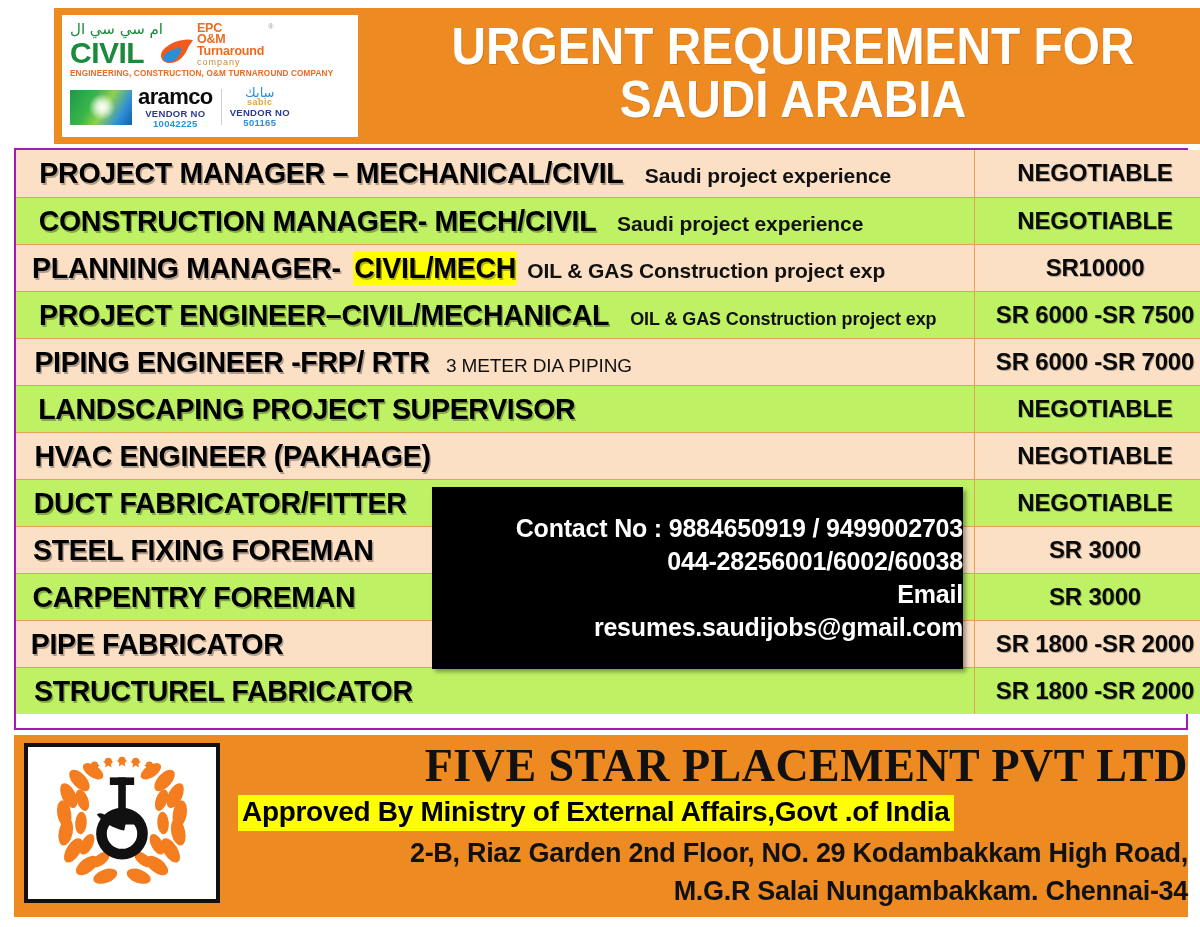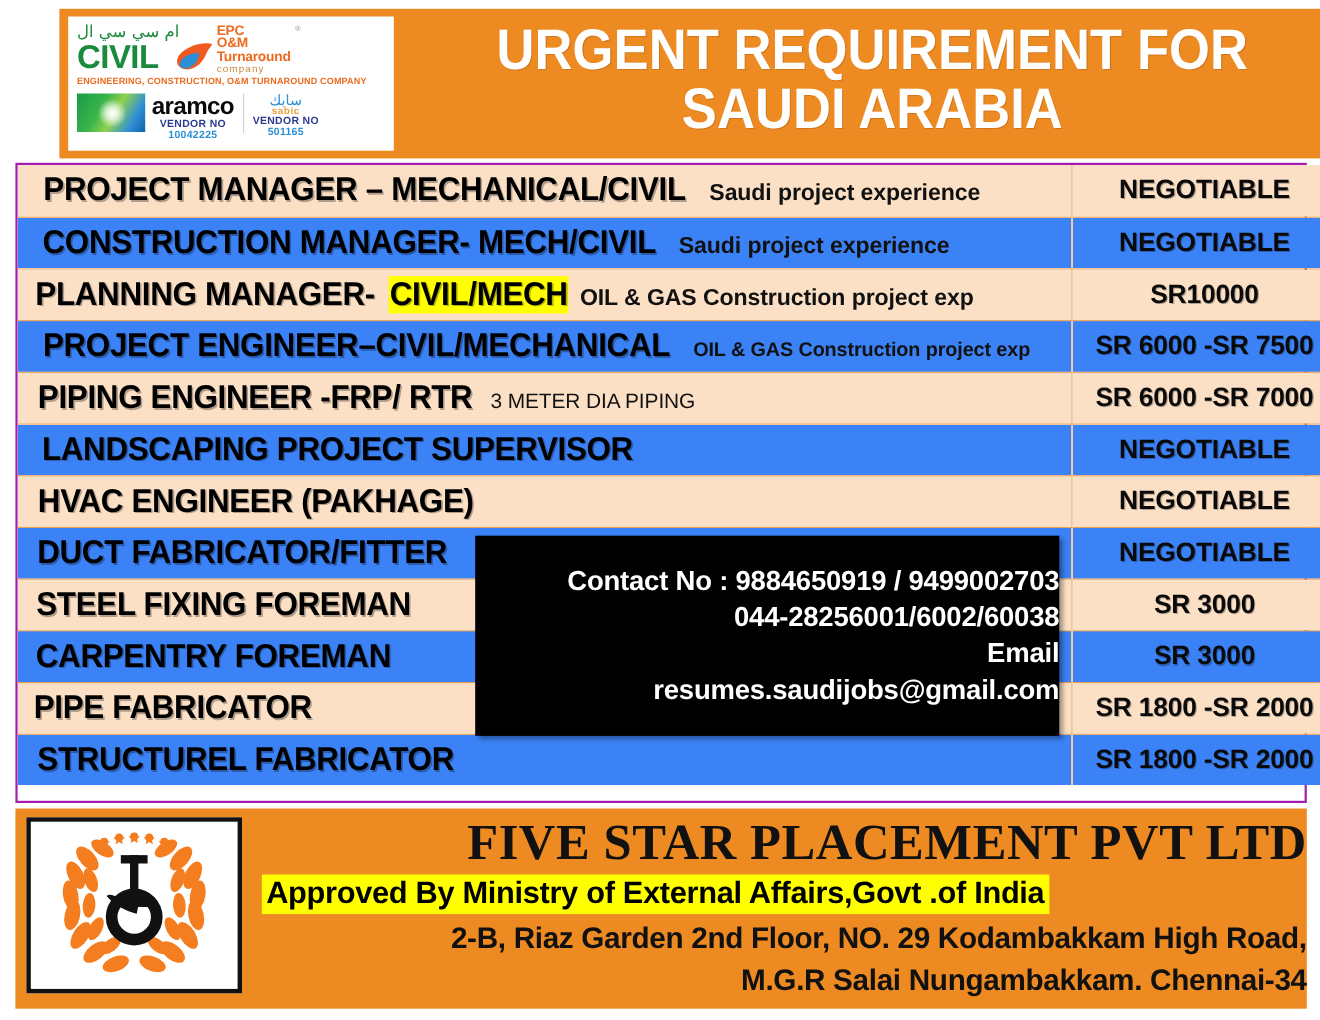--- a/index.html
+++ b/index.html
@@ -100,20 +100,21 @@
     font-size: 8.2px;
     font-weight: bold;
     color: #ee6a1e;
     letter-spacing: 0.15px;
     margin-top: 2px;
     white-space: nowrap;
   }
   
   .vendor-row {
     display: flex;
+    align-items: center;
     margin-top: 7px;
     height: 44px;
   }
   .aramco-mark {
     width: 62px;
     height: 35px;
     background: linear-gradient(120deg,#1a9a4a 0%,#3bb54a 35%,#8fd14f 55%,#2f8fd6 80%,#1060a8 100%);
     position: relative;
     overflow: hidden;
     flex: none;
@@ -179,21 +180,21 @@
   .jobs-table tr { height: 47px; }
   .jobs-table td {
     border-bottom: 1.5px solid #e8a055;
     padding: 0 4px 0 8px;
     vertical-align: middle;
     overflow: hidden;
     white-space: nowrap;
   }
   .jobs-table tr:last-child td { border-bottom: none; }
   .row-peach td { background: #fbe0c6; }
-  .row-white td { background: #3b82f6; }
+  .row-white td { background: #bef264; }
   .col-title { width: 946px; }
   .col-pay {
     width: 224px;
     border-left: 1.5px solid #e8a055;
     text-align: center;
     padding: 0 2px;
   }
   .title-main {
     font-family: "Liberation Sans Narrow", "Liberation Sans", sans-serif;
     font-size: 30px;

